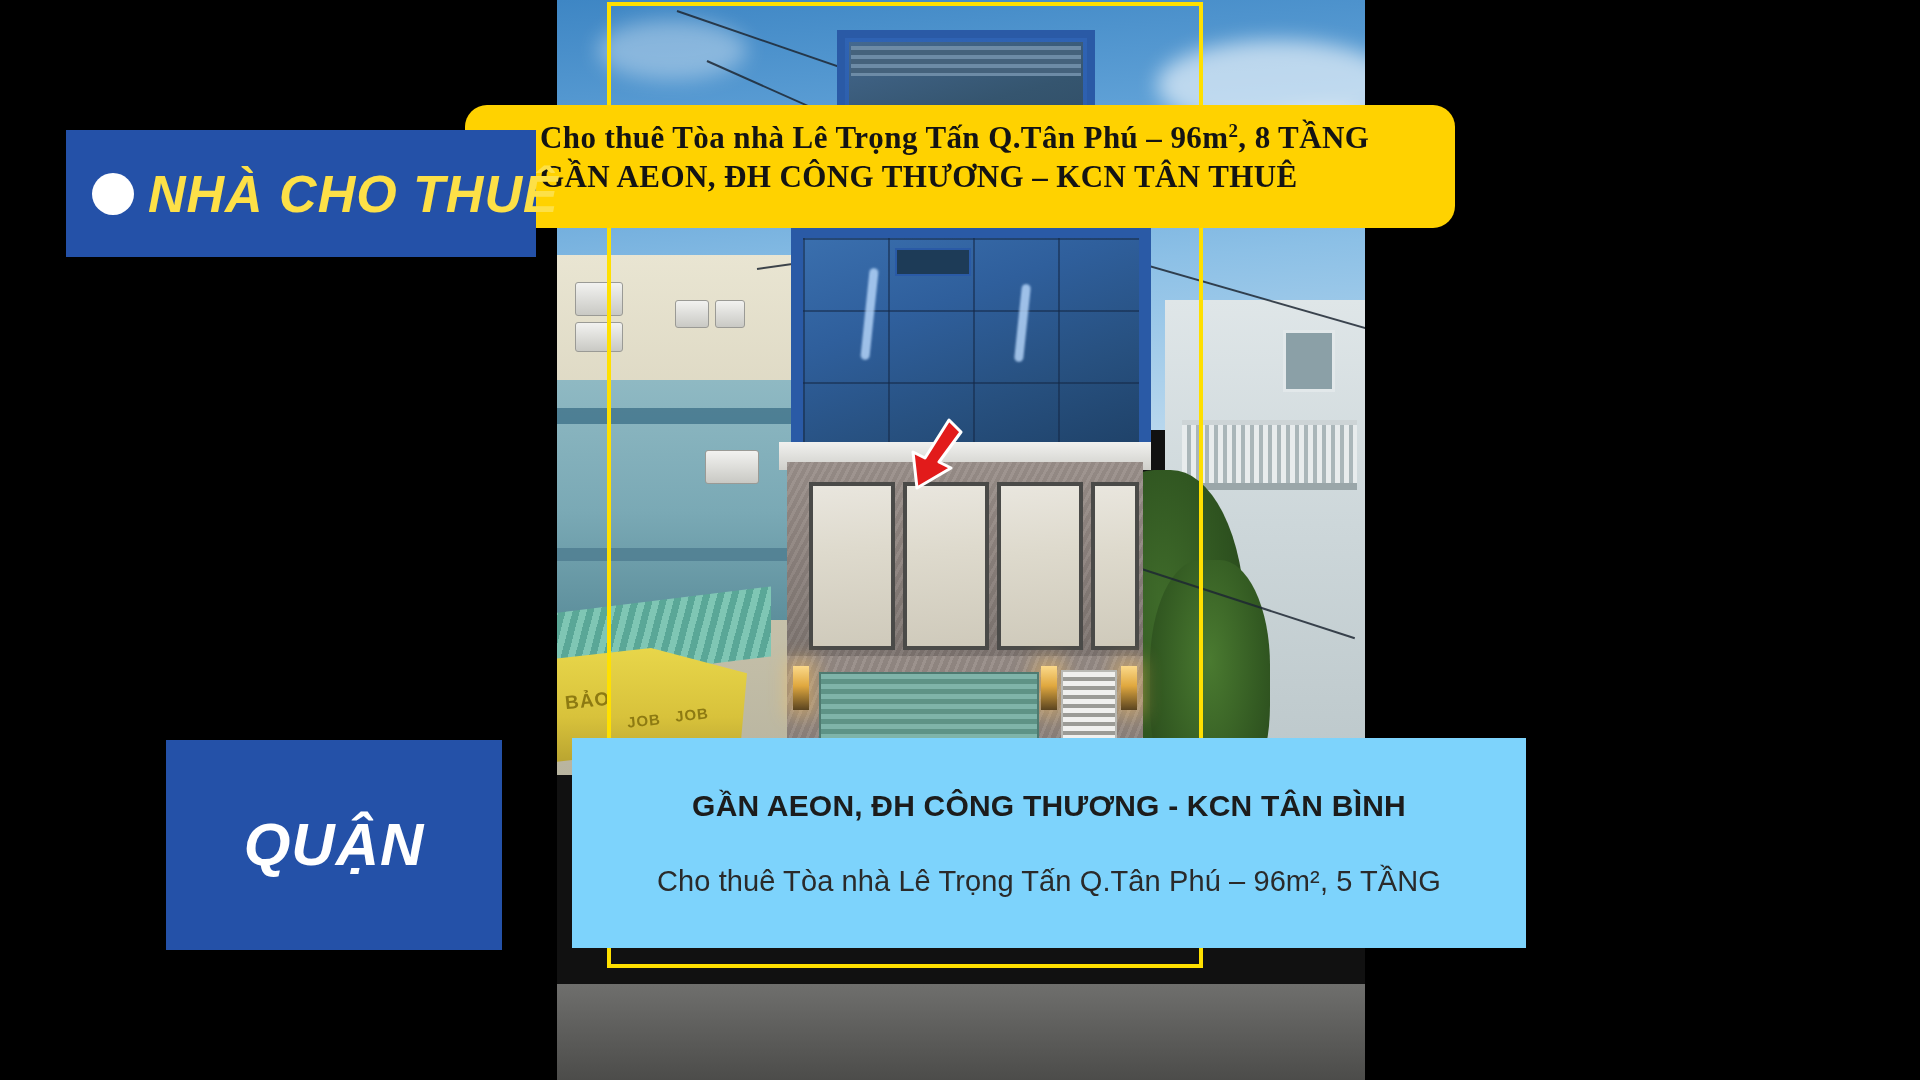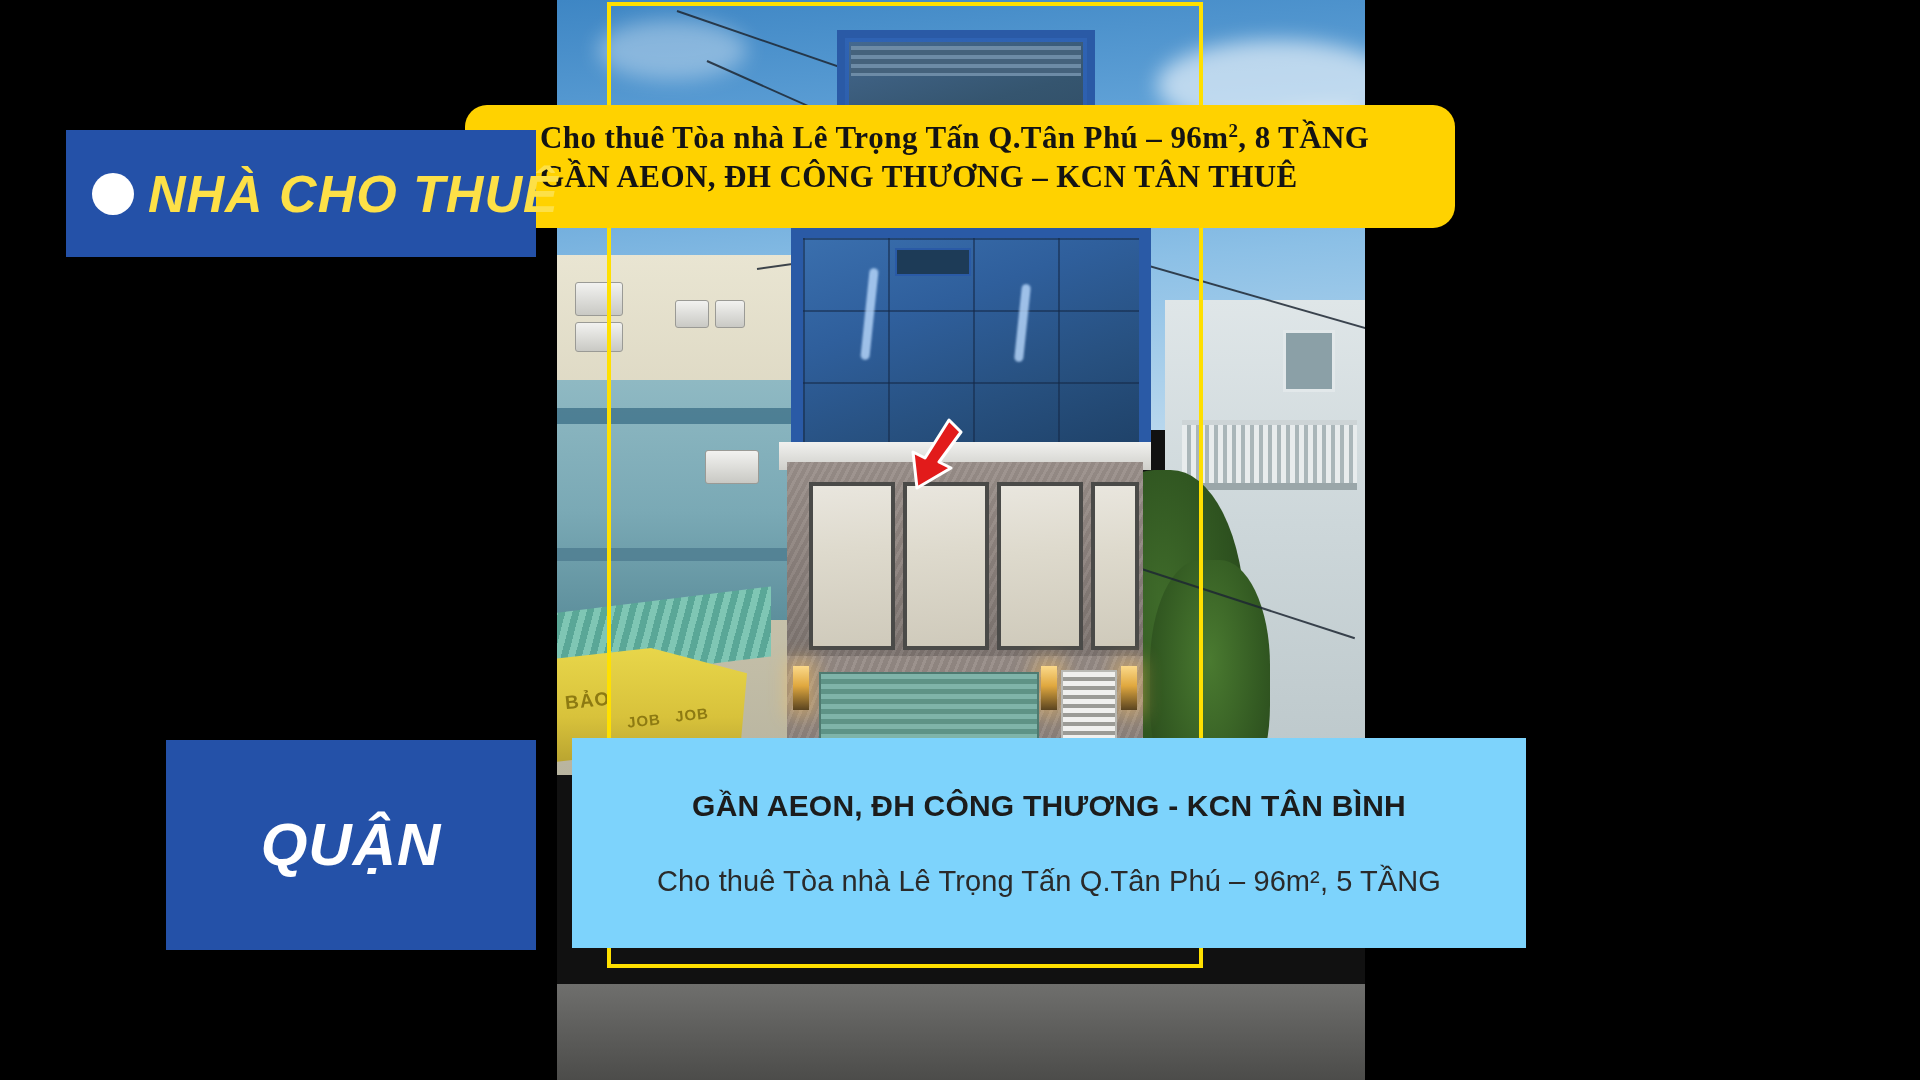--- a/index.html
+++ b/index.html
@@ -219,21 +219,21 @@
   }
   .yb-line {
     color:#141414; font-family:"Liberation Serif", serif;
     font-weight:700; font-size:31px; letter-spacing:.4px;
     white-space:nowrap; line-height:1.25;
   }
   .yb-line sup { font-size:19px; }
 
   
   .badge-bottom {
-    position:absolute; left:166px; top:740px; width:370px; height:210px;
+    position:absolute; left:166px; top:740px; width:336px; height:210px;
     background:#2451a8;
     display:flex; flex-direction:column; align-items:center; justify-content:center;
     z-index:6;
   }
   .badge-bottom div {
     color:#fff; font-style:italic; font-weight:700;
     font-size:60px; line-height:1.06; letter-spacing:1px; white-space:nowrap;
   }
 
   

